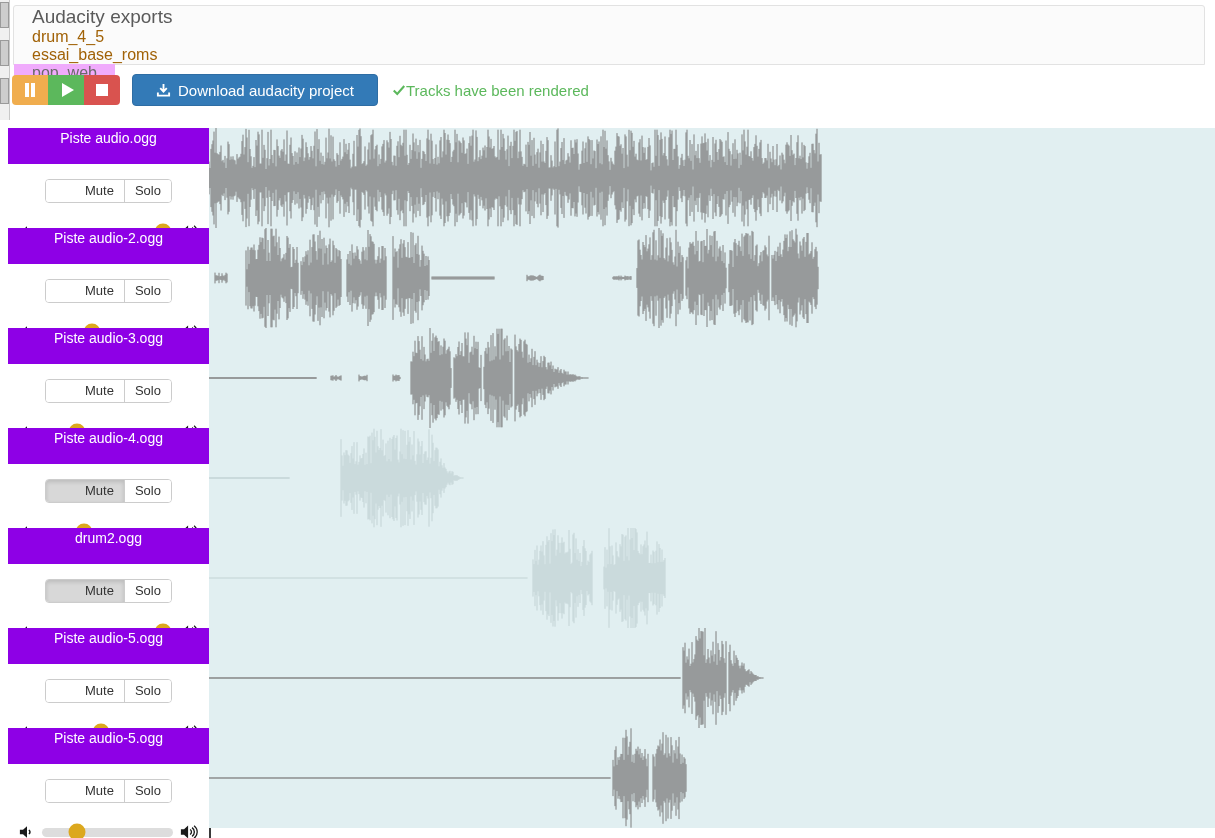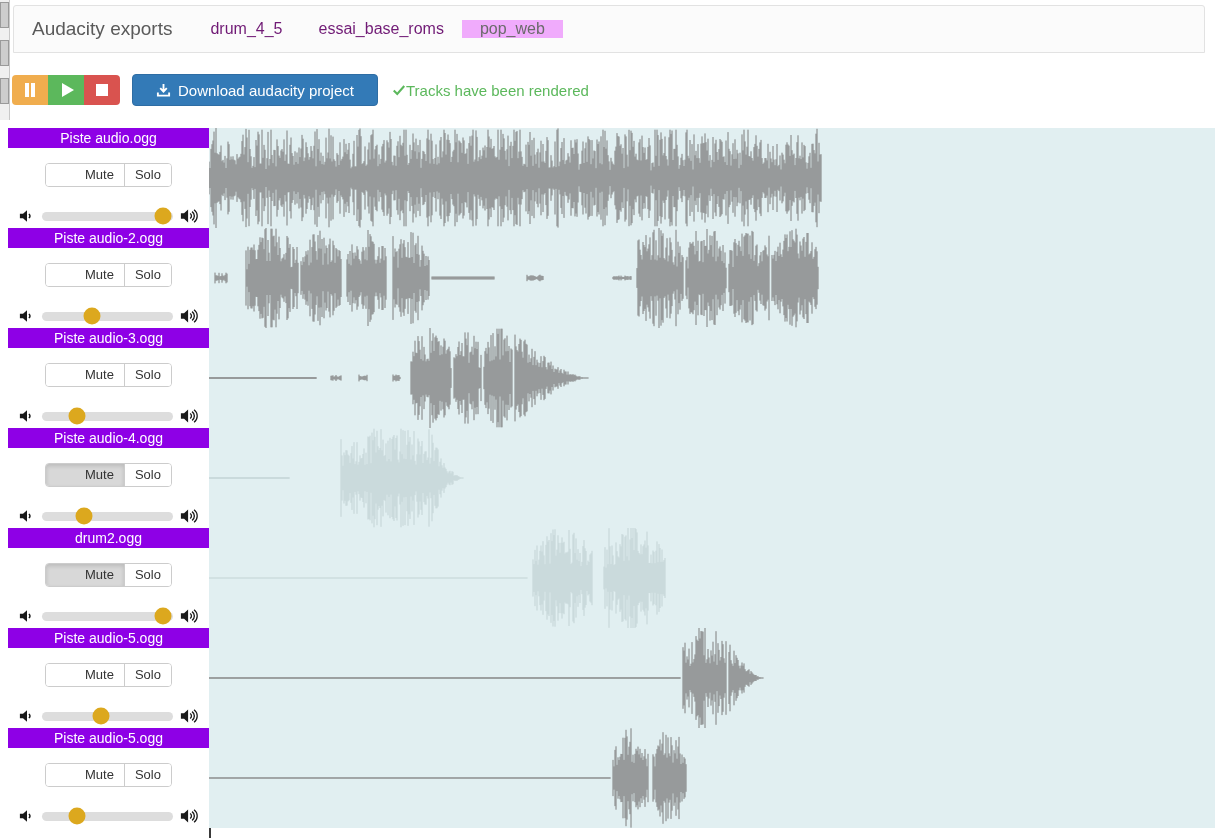--- a/index.html
+++ b/index.html
@@ -32,34 +32,35 @@
     box-sizing: border-box;
   }
   .edge-scrollbar .thumb.a { top: 2px; height: 26px; }
   .edge-scrollbar .thumb.b { top: 40px; height: 26px; }
   .edge-scrollbar .thumb.c { top: 78px; height: 26px; }
 
   
   .tabbar {
     position: absolute;
     left: 13px; top: 5px;
-    width: 1192px; height: 48px;
+    width: 1192px; height: 60px;
     background: #fbfbfb;
     border: 1px solid #e2e2e2;
     border-radius: 3px 3px 0 0;
     box-sizing: border-box;
     display: flex;
-    align-items: center;
+    align-items: flex-start;
+    flex-direction: column;
   }
   .tab {
     display: flex;
     align-items: center;
     padding: 0 18px;
     font-size: 16px;
-    color: #701a75;
+    color: #a16207;
     cursor: pointer;
     white-space: nowrap;
     box-sizing: border-box;
   }
   .tab.brand {
     font-size: 19px;
     color: #5a5a5a;
     padding: 0 20px 0 18px;
   }
   .tab.active {
@@ -153,21 +154,21 @@
     display: flex;
   }
   .track-head {
     position: relative;
     width: 201px;
     flex: 0 0 201px;
     background: #ffffff;
     box-sizing: border-box;
   }
   .track-title {
-    height: 20px;
+    height: 36px;
     line-height: 20px;
     background: #8e00e6;
     color: #ffffff;
     font-size: 14px;
     text-align: center;
     overflow: hidden;
     white-space: nowrap;
   }
   .ms-wrap {
     display: flex;

